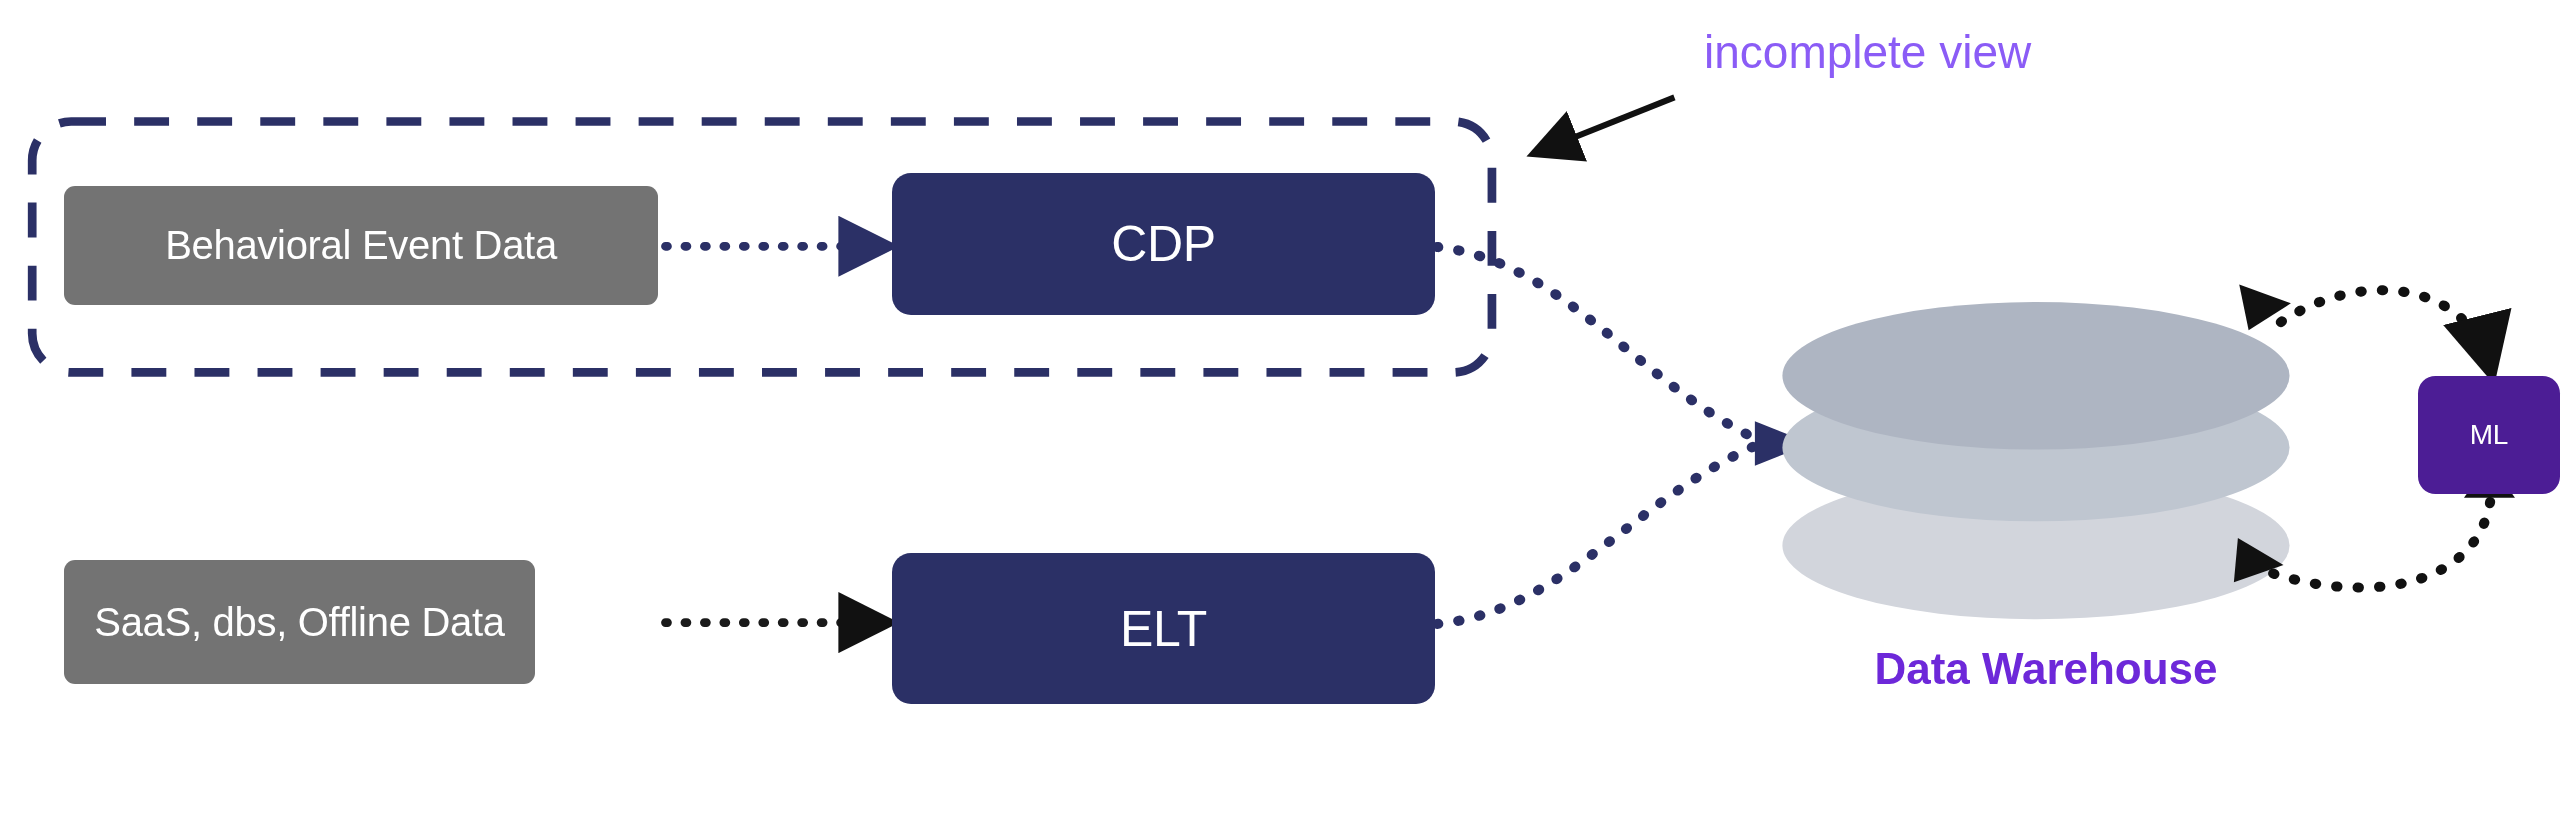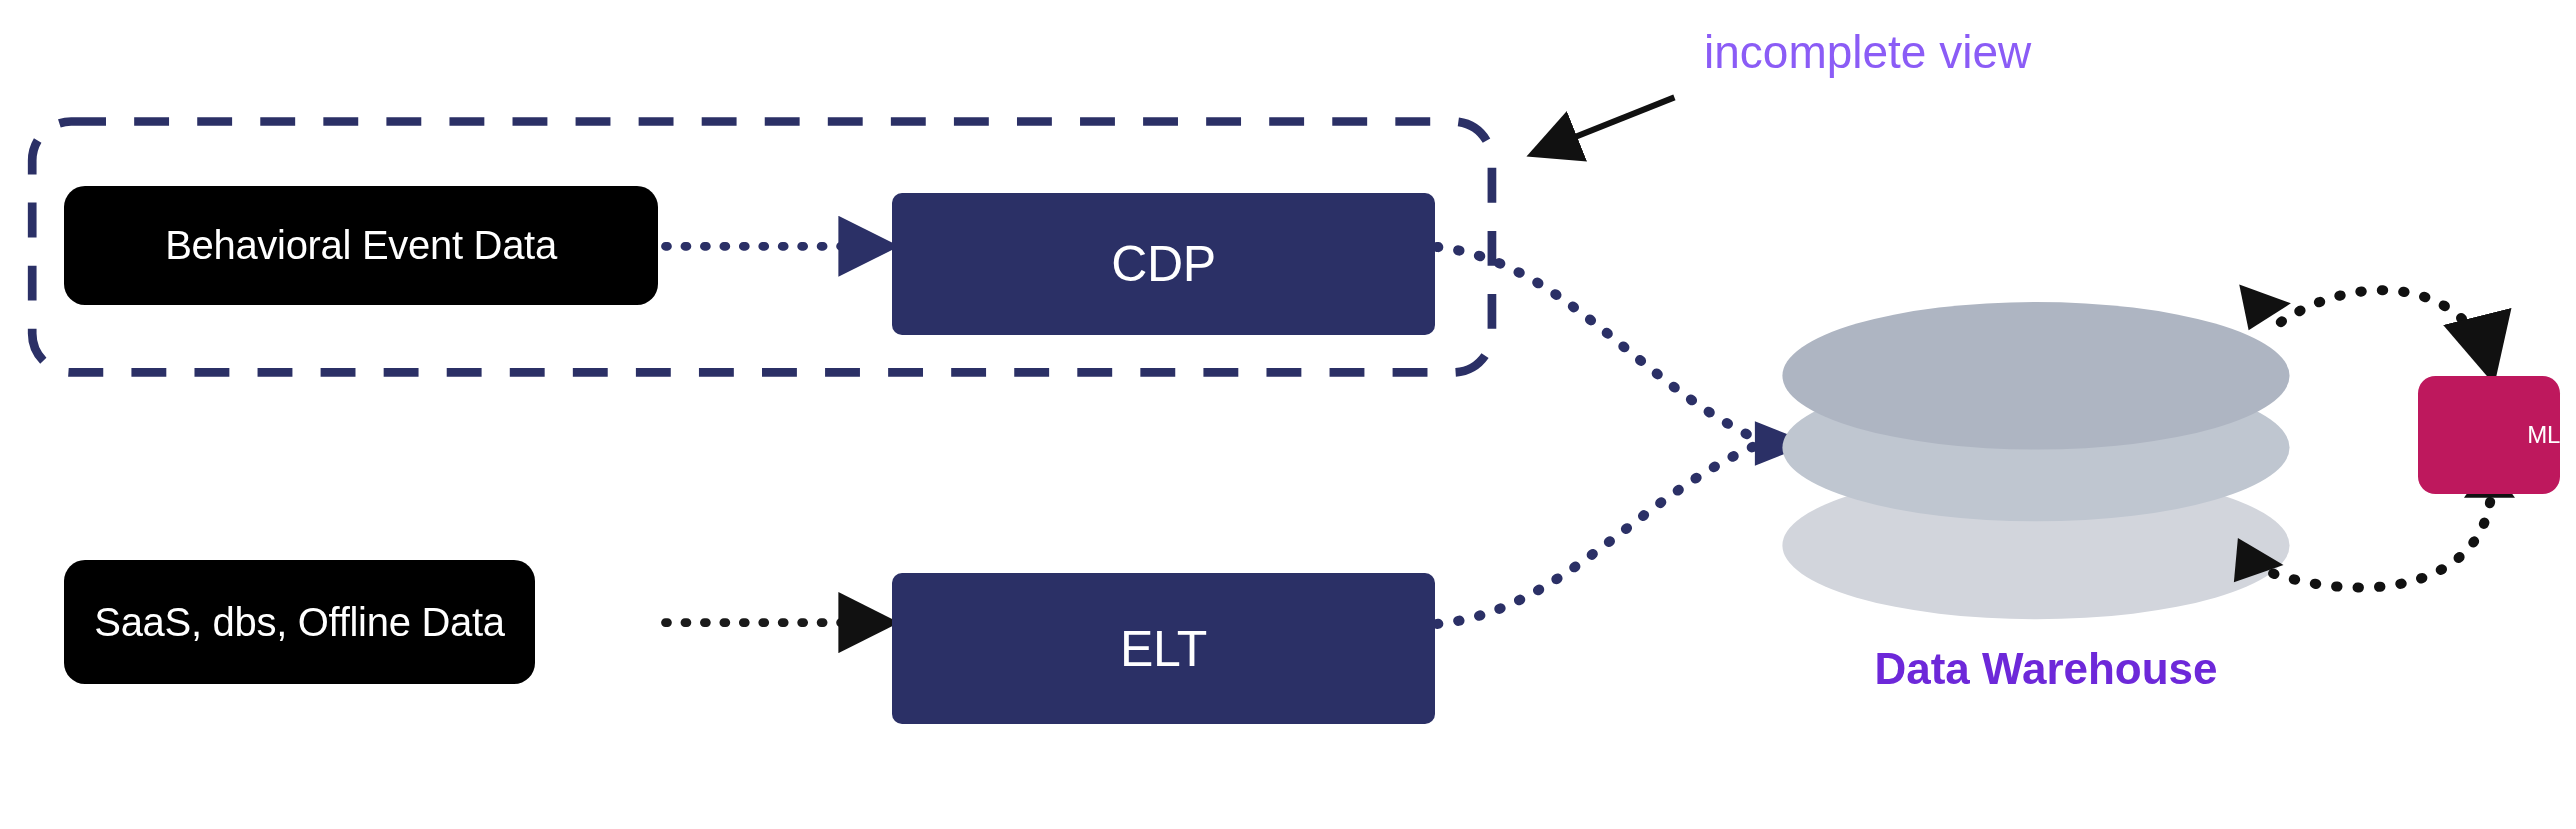--- a/index.html
+++ b/index.html
@@ -32,35 +32,33 @@
     align-items: center;
     justify-content: center;
     box-sizing: border-box;
     color: #ffffff;
     font-family: "Liberation Sans", sans-serif;
     font-weight: 400;
     letter-spacing: -0.3px;
     white-space: nowrap;
   }
   .box-source {
-    background: #000000;
-    border-radius: 21px;
+    background: #737373;
+    border-radius: 11px;
     font-size: 40px;
   }
   .box-pipeline {
     background: #2b3066;
-    border-radius: 10px;
+    border-radius: 19px;
     font-size: 50px;
-    margin-top: 20px;
   }
   .box-ml {
-    background: #be185d;
+    background: #4c1d95;
     border-radius: 17.4px;
-    font-size: 24px;
-    justify-content: flex-end;
+    font-size: 28px;
   }
   #box-behavioral-event-data {
     left: 64px;  top: 186px;  width: 594px;  height: 119px;
   }
   #box-saas-dbs-offline-data {
     left: 64px;  top: 560px;  width: 471px;  height: 124px;
   }
   #box-cdp {
     left: 892px; top: 173px; width: 543px; height: 142px;
   }

